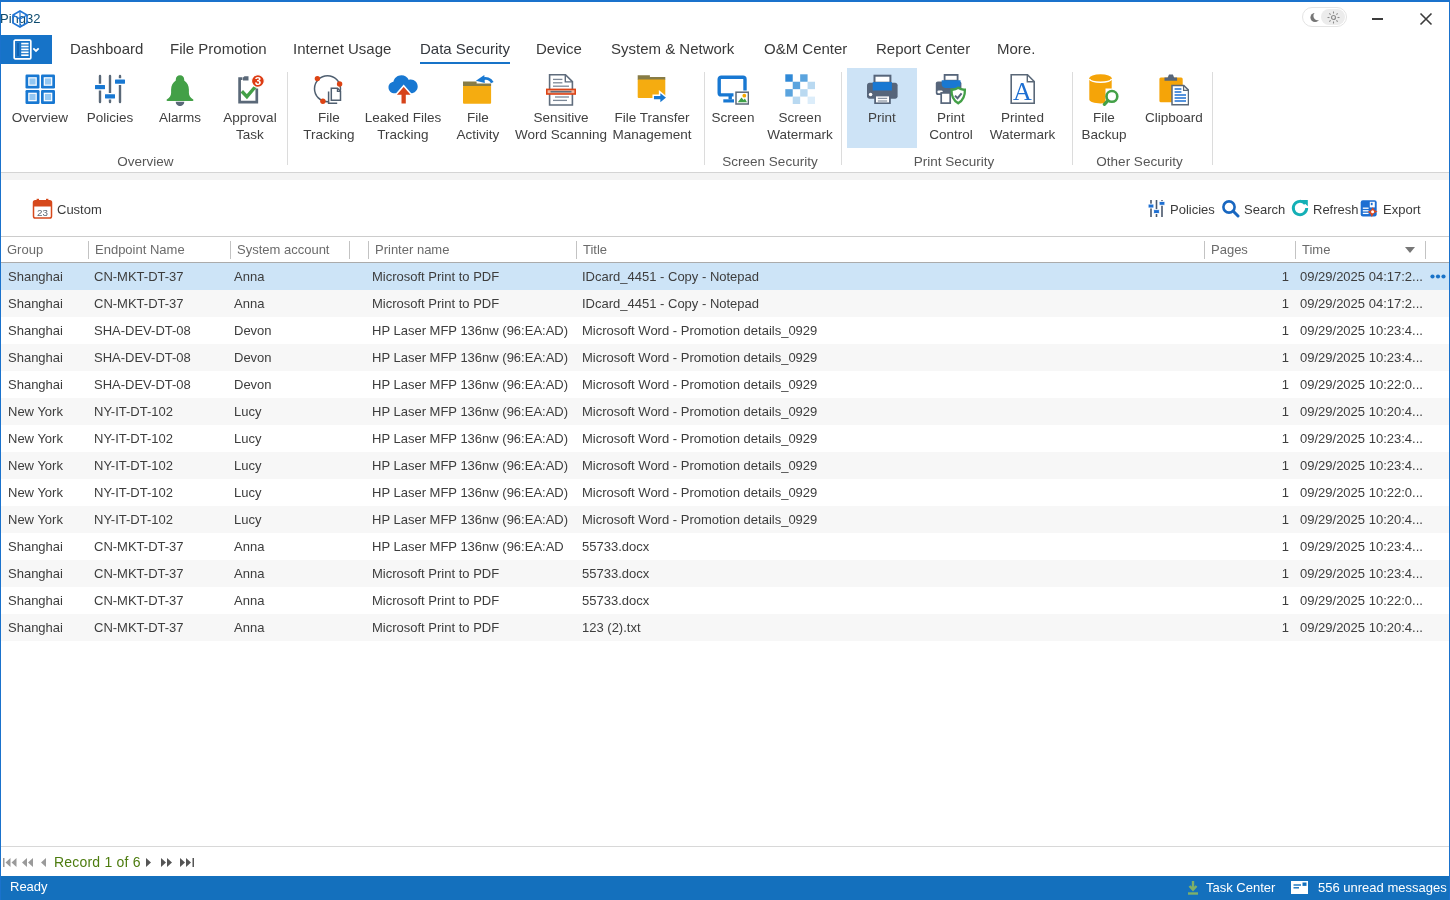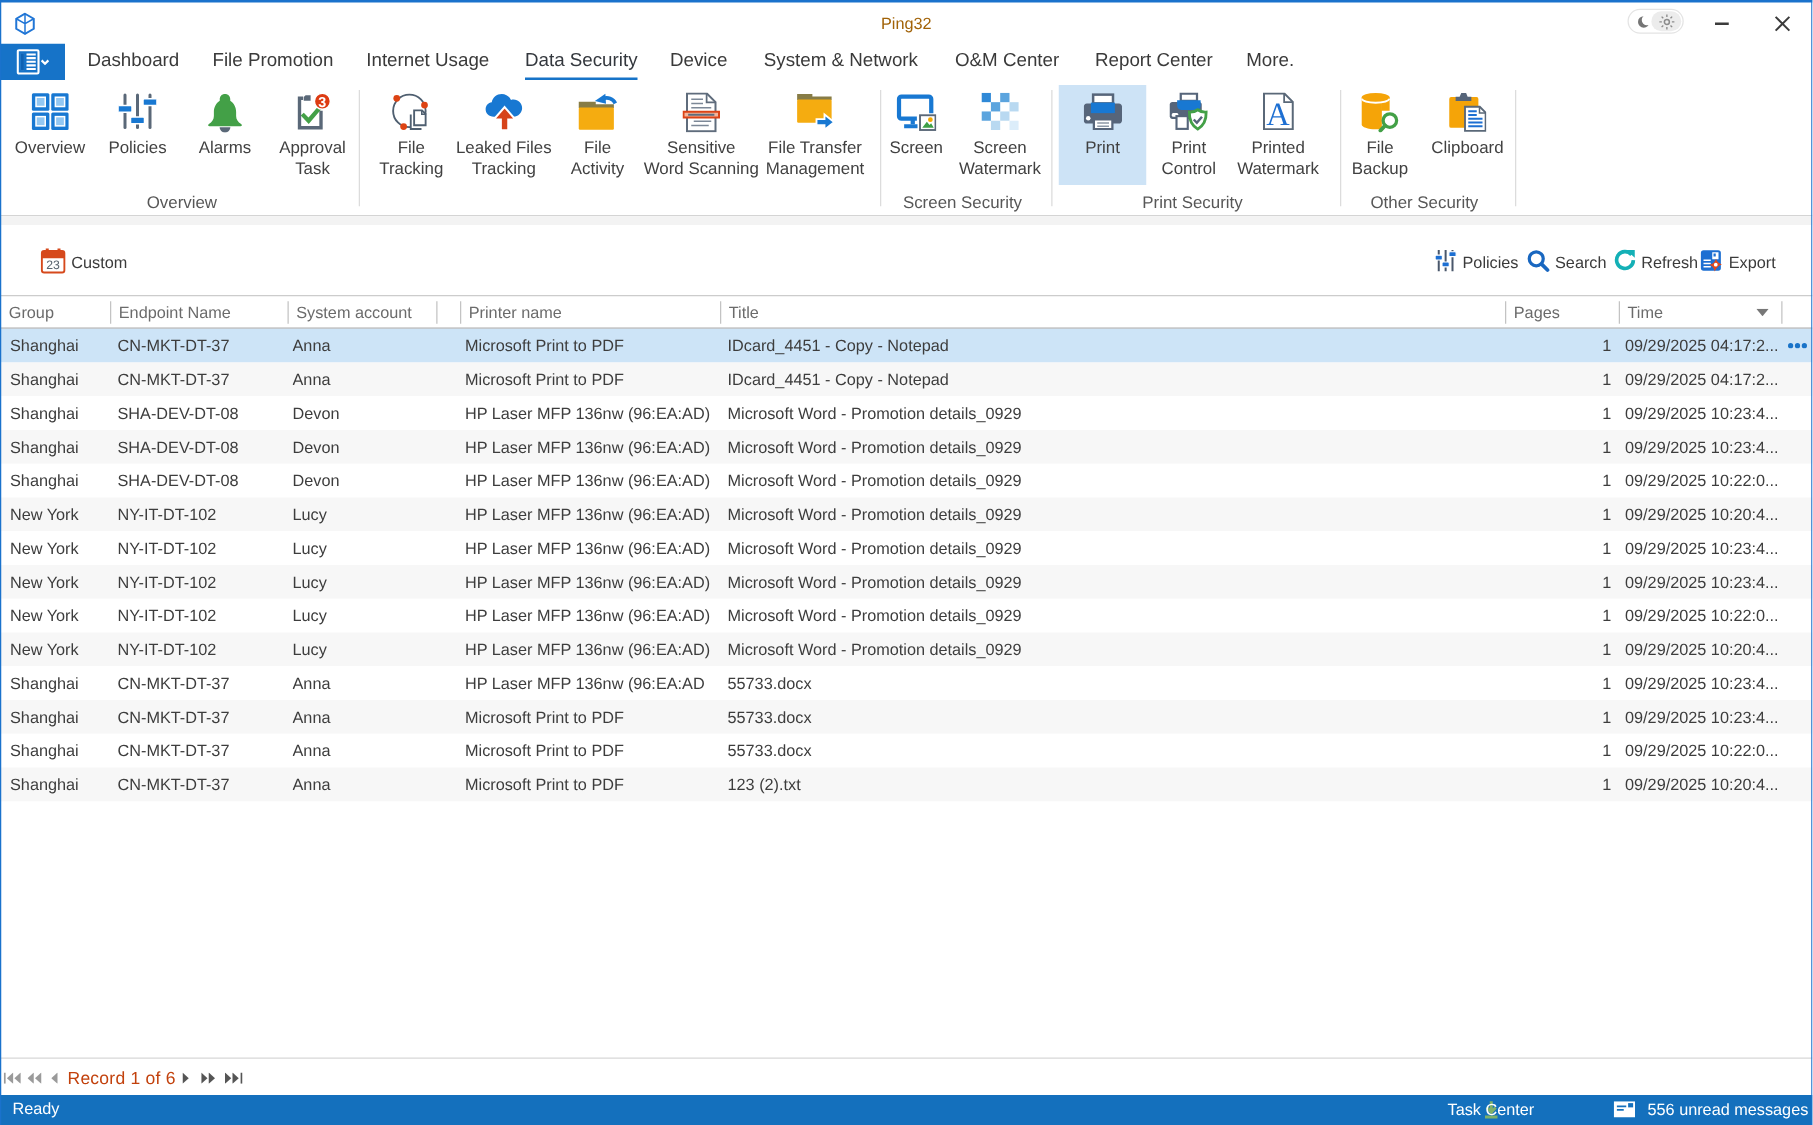--- a/index.html
+++ b/index.html
@@ -3,22 +3,22 @@
 <meta charset="utf-8">
 <style>
 * { margin:0; padding:0; box-sizing:border-box; }
 html,body { width:1450px; height:900px; overflow:hidden; }
 body { font-family:"Liberation Sans", sans-serif; background:#fff; position:relative; }
 #win { position:absolute; left:0; top:0; width:1450px; height:900px; }
 .wb { position:absolute; background:#1a72cc; z-index:60; }
 
 #titlebar { position:absolute; left:0; top:0; width:1450px; height:35px; background:#fff; }
 #logo { position:absolute; left:12px; top:10px; }
-#apptitle { position:absolute; left:0; top:2px; width:100%; text-align:center; line-height:33px;
-  font-size:13px; color:#a16207; }
+#apptitle { position:absolute; left:0; top:2px; width:100%; text-align:left; line-height:33px;
+  font-size:13px; color:#0c4a6e; }
 #themetoggle { position:absolute; left:1302px; top:7px; width:45px; height:20px;
   border:1px solid #e4e4e4; border-radius:10px; background:#fff; }
 #themetoggle .sun { position:absolute; right:1px; top:1px; width:24px; height:16px;
   background:#ececec; border-radius:8px; }
 #btn-min { position:absolute; left:1372px; top:18px; width:11px; height:1.6px; background:#3c3c3c; }
 #btn-close { position:absolute; left:1415px; top:8px; width:22px; height:22px; }
 
 #menurow { position:absolute; left:0; top:35px; width:1450px; height:29px; background:#fff; }
 #menubtn { position:absolute; left:0; top:0; width:52px; height:29px; background:#1673c8; }
 #menubtn svg { position:absolute; left:13px; top:4px; }
@@ -49,21 +49,21 @@
 .hsep { position:absolute; top:4px; height:18px; width:1px; background:#c3c3c3; }
 #rows { position:absolute; left:0; top:263px; width:1450px; }
 .trow { position:relative; width:1450px; height:27px; background:#fff; }
 .trow.alt { background:#f7f7f7; }
 .trow.sel { background:#cde4f7; }
 .tc { position:absolute; top:0; height:27px; line-height:27px; font-size:13px; color:#3d3d3d;
   white-space:nowrap; overflow:hidden; }
 
 #navbar { position:absolute; left:0; top:846px; width:1450px; height:30px; background:#fff;
   border-top:1px solid #d8d8d8; }
-#navbar .rec { position:absolute; left:54px; top:0; line-height:30px; font-size:14px; color:#c2410c; letter-spacing:0.2px; }
+#navbar .rec { position:absolute; left:54px; top:0; line-height:30px; font-size:14px; color:#4d7c0f; letter-spacing:0.2px; }
 #statusbar { position:absolute; left:0; top:876px; width:1450px; height:24px; background:#1470bd;
   color:#fff; font-size:13px; white-space:nowrap; }
 #statusbar .ready { position:absolute; left:10px; top:0; line-height:22px; }
 </style>
 </head>
 <body>
 <div id="win">
   <div class="wb" style="left:0;top:0;width:1450px;height:2px"></div>
   <div class="wb" style="left:0;top:0;width:1px;height:900px"></div>
   <div class="wb" style="left:1449px;top:0;width:1px;height:900px"></div>
@@ -566,21 +566,21 @@
       </svg>
     <div class="rec">Record 1 of 6</div>
   </div>
 
   <div id="statusbar">
     <div class="ready">Ready</div>
     <svg style="position:absolute;left:1185px;top:4px" width="16" height="16" viewBox="0 0 16 16">
 <path d="M8 1 L8 9 M4.5 6 L8 9.8 L11.5 6" fill="none" stroke="#7fb069" stroke-width="2.4"></path>
 <line x1="3" y1="13.5" x2="13" y2="13.5" stroke="#7fb069" stroke-width="2.4"></line>
 </svg>
-<div style="position:absolute;left:1158px;top:0;line-height:24px">Task Center</div>
+<div style="position:absolute;left:1206px;top:0;line-height:24px">Task Center</div>
 <svg style="position:absolute;left:1291px;top:5px" width="17" height="13" viewBox="0 0 17 13">
 <rect x="0" y="0" width="17" height="13" fill="#fff"></rect>
 <line x1="2.5" y1="4" x2="10" y2="4" stroke="#1470bd" stroke-width="1.4"></line>
 <line x1="2.5" y1="6.8" x2="8" y2="6.8" stroke="#1470bd" stroke-width="1.4"></line>
 <rect x="11.5" y="1.5" width="4" height="3.4" fill="#1470bd"></rect>
 </svg>
 <div style="position:absolute;left:1318px;top:0;line-height:24px">556 unread messages</div>
   </div>
 
 </div>

